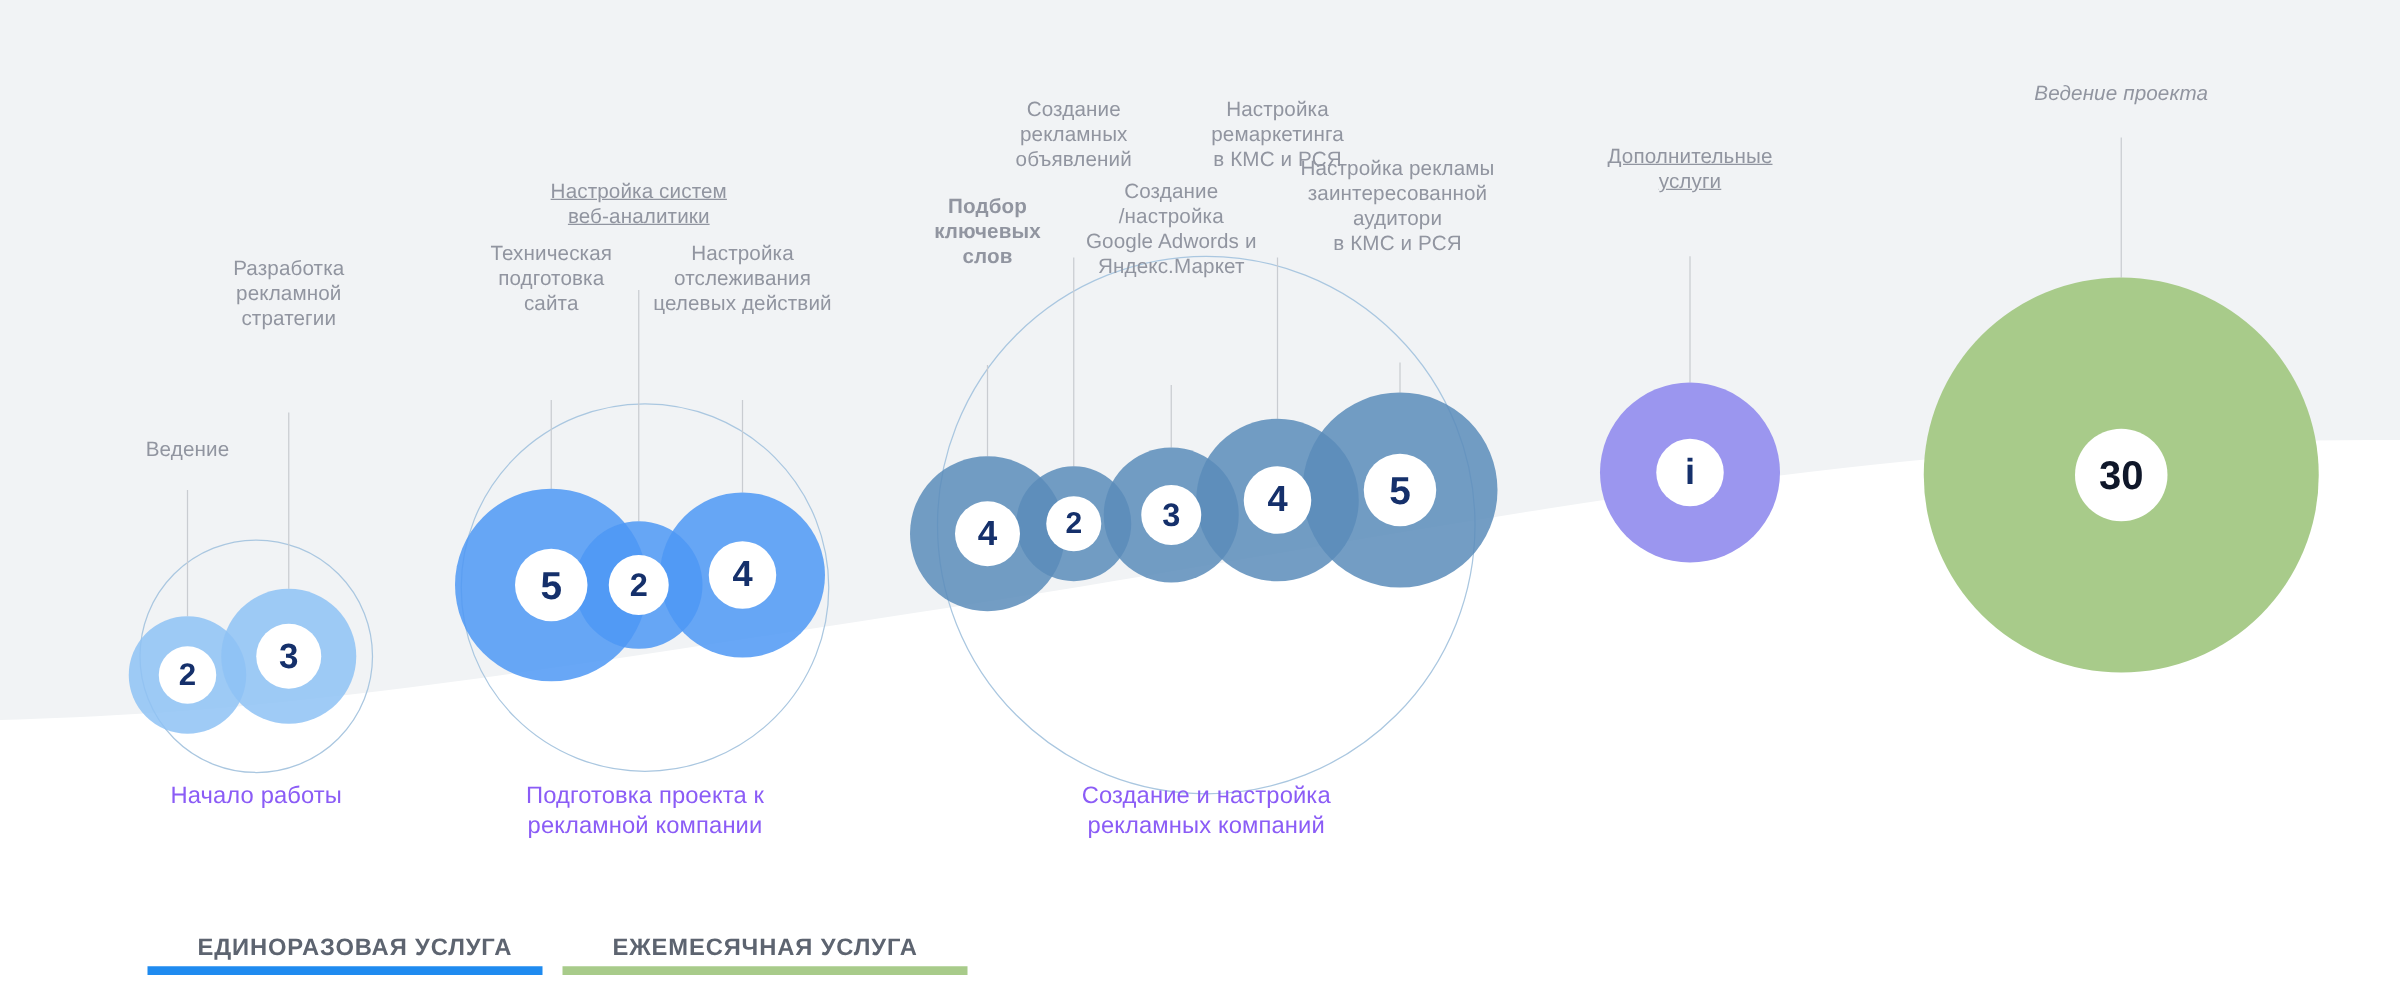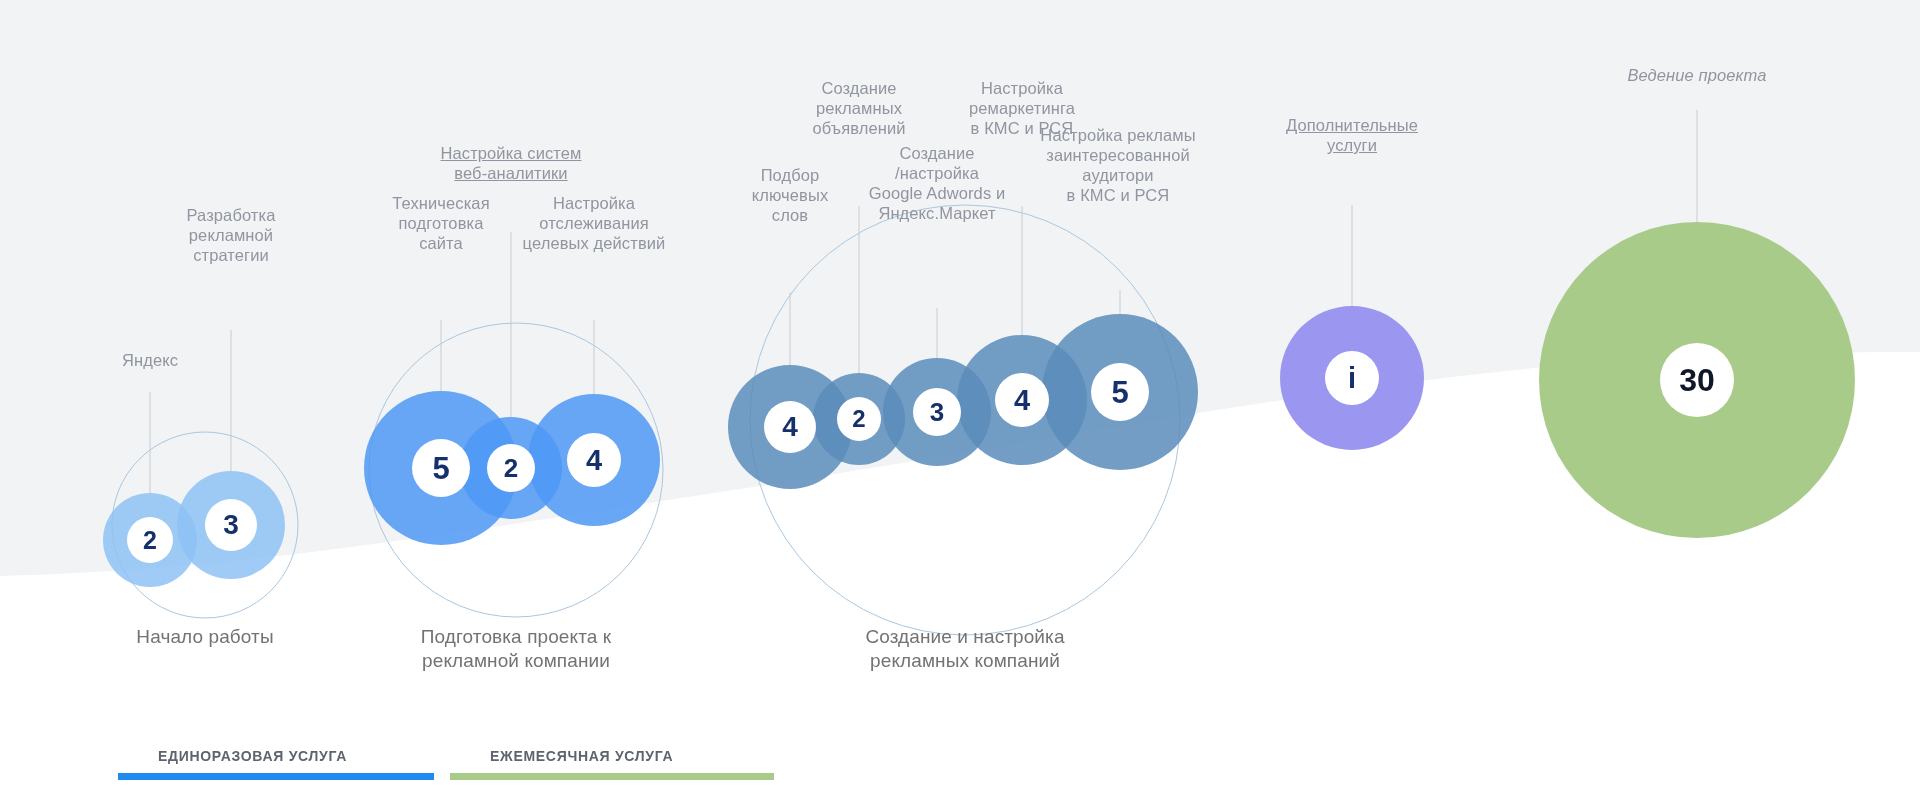--- a/index.html
+++ b/index.html
@@ -33,21 +33,21 @@
     position: absolute;
     color: #9195a0;
     font-size: 16.5px;
     line-height: 20px;
     text-align: center;
     white-space: pre-line;
     letter-spacing: .1px;
   }
   .group-caption {
     position: absolute;
-    color: #737373;
+    color: #8b5cf6;
     font-size: 19px;
     line-height: 24px;
     text-align: center;
     white-space: pre-line;
     letter-spacing: .1px;
   }
   .badge {
     position: absolute;
     border-radius: 50%;
     background: #ffffff;
@@ -67,21 +67,21 @@
   }
   .legend-item {
     position: absolute;
     top: 0;
     height: 44px;
   }
   .legend-text {
     position: absolute;
     top: 0;
     left: 0;
-    font-size: 14px;
+    font-size: 19px;
     font-weight: bold;
     letter-spacing: .7px;
     color: #5d6470;
     white-space: nowrap;
     padding-left: 40px;
   }
   .legend-bar {
     position: absolute;
     left: 0;
     top: 25px;
@@ -130,33 +130,33 @@
         <circle cx="859" cy="419" r="46" fill="#5b8cba" fill-opacity="0.85"></circle>
         <circle cx="937" cy="412" r="54" fill="#5b8cba" fill-opacity="0.85"></circle>
         <circle cx="1022" cy="400" r="65" fill="#5b8cba" fill-opacity="0.85"></circle>
         <circle cx="1120" cy="392" r="78" fill="#5b8cba" fill-opacity="0.85"></circle>
         <circle cx="1352" cy="378" r="72" fill="#9b96ef" fill-opacity="1"></circle>
         <circle cx="1697" cy="380" r="158" fill="#a8cb8a" fill-opacity="1"></circle>
       </g>
   </svg>
 
   <div id="labels">
-      <div class="node-label" style="width: 260px; left: 20px; top: 350px;">Яндекс</div>
+      <div class="node-label" style="width: 260px; left: 20px; top: 350px;">Ведение</div>
       <div class="node-label" style="width: 260px; left: 101px; top: 205px;">Разработка
 рекламной
 стратегии</div>
       <div class="node-label" style="width: 260px; left: 311px; top: 193px;">Техническая
 подготовка
 сайта</div>
       <div class="node-label" style="width: 260px; left: 381px; top: 143px; text-decoration: underline;">Настройка систем
 веб-аналитики</div>
       <div class="node-label" style="width: 260px; left: 464px; top: 193px;">Настройка
 отслеживания
 целевых действий</div>
-      <div class="node-label" style="width: 260px; left: 660px; top: 165px;">Подбор
+      <div class="node-label" style="width: 260px; left: 660px; top: 155px; font-weight: bold;">Подбор
 ключевых
 слов</div>
       <div class="node-label" style="width: 260px; left: 729px; top: 78px;">Создание
 рекламных
 объявлений</div>
       <div class="node-label" style="width: 260px; left: 807px; top: 143px;">Создание
 /настройка
 Google Adwords и
 Яндекс.Маркет</div>
       <div class="node-label" style="width: 260px; left: 892px; top: 78px;">Настройка

